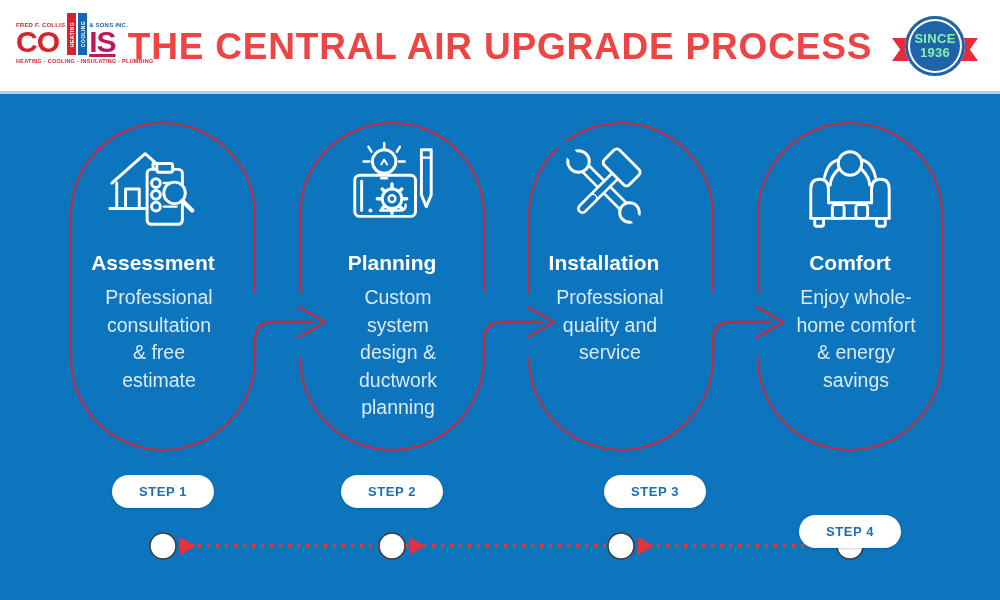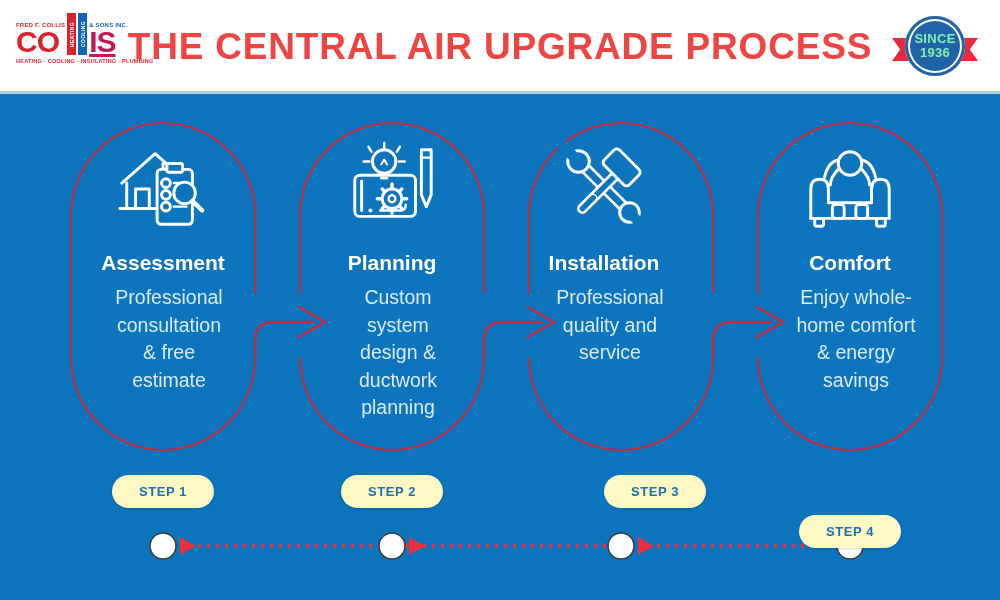--- a/index.html
+++ b/index.html
@@ -59,21 +59,21 @@
   }
   .cap-icon{height:98px;flex:none;}
   .cap-title{margin-top:15px;font-size:21px;font-weight:bold;color:#ffffff;}
   .cap-desc{
     margin-top:9px;font-size:19.5px;line-height:27.5px;color:#dceaf6;
     white-space:pre-line;max-width:172px;margin-left:12px;
   }
   
   .step-pill{
     position:absolute;top:475px;width:102px;height:33px;border-radius:17px;
-    background:#fef9c3;z-index:2;display:flex;align-items:center;justify-content:center;
+    background:#ffffff;z-index:2;display:flex;align-items:center;justify-content:center;
     font-size:13px;font-weight:bold;letter-spacing:.6px;color:#1a6fb5;
     box-shadow:0 1px 3px rgba(0,0,0,.18);
   }
   
   .deco{position:absolute;left:0;top:0;z-index:1;pointer-events:none;}
 </style>
 </head>
 <body>
 
 <div class="header">
@@ -135,21 +135,21 @@
     <polygon points="180,537 196,546 180,555" fill="#e8313c"></polygon>
     <polygon points="409,537 425,546 409,555" fill="#e8313c"></polygon>
     <polygon points="638,537 654,546 638,555" fill="#e8313c"></polygon>
     <circle cx="163" cy="546" r="13" fill="#ffffff" stroke="#3c3c3c" stroke-width="1.5"></circle>
     <circle cx="392" cy="546" r="13" fill="#ffffff" stroke="#3c3c3c" stroke-width="1.5"></circle>
     <circle cx="621" cy="546" r="13" fill="#ffffff" stroke="#3c3c3c" stroke-width="1.5"></circle>
     <circle cx="850" cy="546" r="13" fill="#ffffff" stroke="#3c3c3c" stroke-width="1.5"></circle>
   </g>
 </svg>
 
-<div class="capsule" style="left:71px;">
+<div class="capsule" style="left:61px;">
   <svg class="cap-icon" width="104" height="98" viewBox="0 0 104 100" fill="none" stroke="#ffffff" stroke-width="3" stroke-linecap="round" stroke-linejoin="round">
     <path d="M 10 46 L 44 16 L 78 46"></path>
     <path d="M 15 46 L 15 72 M 8 72 L 50 72"></path>
     <rect x="24" y="52" width="14" height="20"></rect>
     <rect x="52" y="26" width="13" height="11"></rect>
     <path d="M 58.5 26 V 37 M 52 31.5 H 65"></path>
     <rect x="46" y="32" width="36" height="56" rx="4" fill="#0d75bd"></rect>
     <rect x="56" y="26" width="16" height="9" rx="2" fill="#0d75bd"></rect>
     <circle cx="55" cy="46" r="4.5"></circle>
     <circle cx="55" cy="58" r="4.5"></circle>

